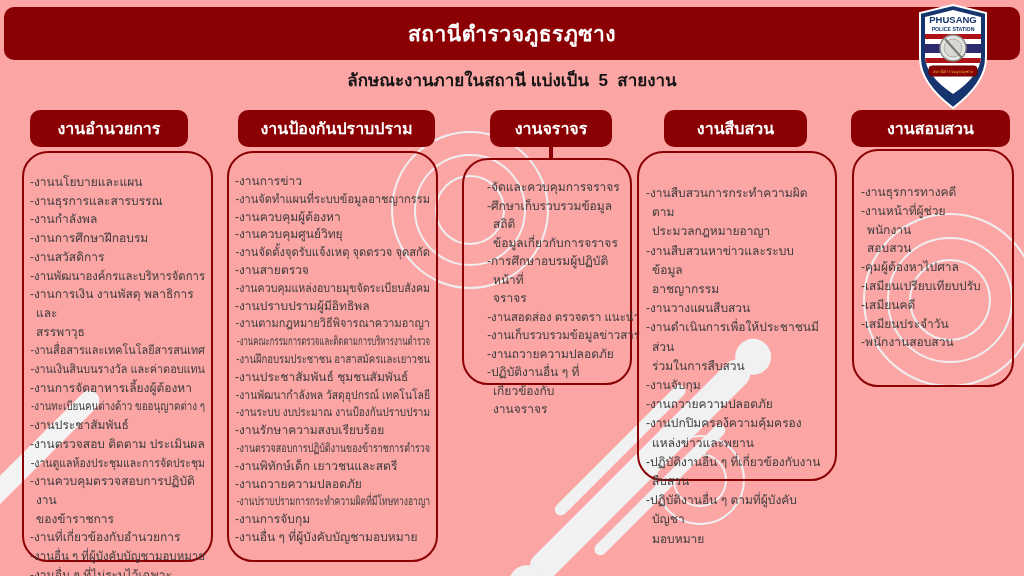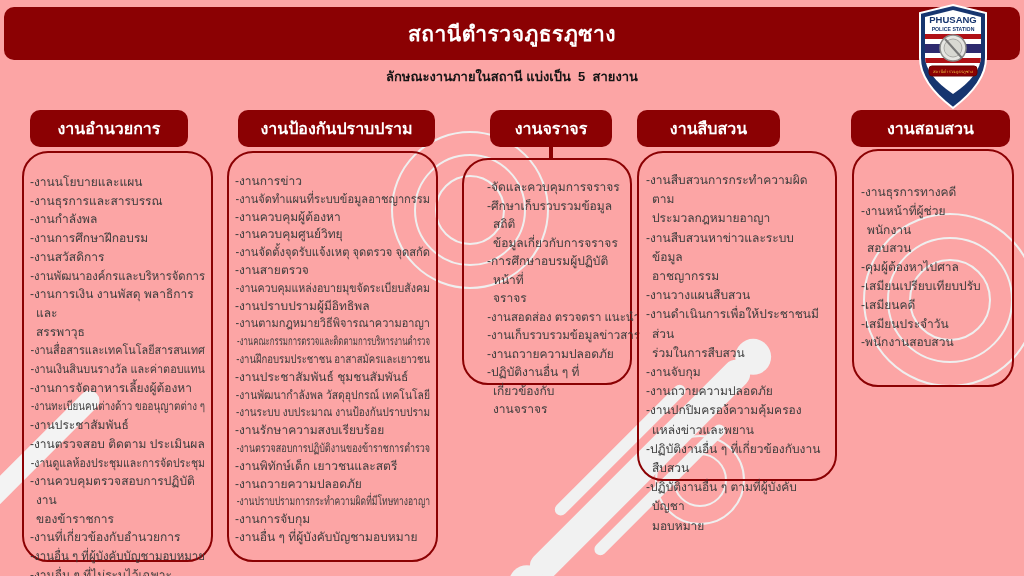--- a/index.html
+++ b/index.html
@@ -7,21 +7,21 @@
         font-family:"Liberation Sans",sans-serif;}
   
   .watermark{position:absolute;inset:0;z-index:0;pointer-events:none;}
   
   .banner{position:absolute;left:4px;top:7px;width:1016px;height:53px;background:#8B0103;
           border-radius:10px;display:flex;align-items:center;justify-content:center;z-index:2;}
   .banner-title{color:#ffffff;font-size:21px;font-weight:bold;letter-spacing:.5px;}
   
   .logo{position:absolute;left:916px;top:3px;width:74px;height:110px;z-index:5;}
   
-  .subtitle{position:absolute;left:0;top:66px;width:1024px;text-align:center;font-size:13px;
+  .subtitle{position:absolute;left:0;top:66px;width:1024px;text-align:center;font-size:17px;
             font-weight:bold;color:#141414;z-index:2;white-space:pre;}
   
   .col-header{position:absolute;top:110px;height:37px;background:#8B0103;border-radius:10px;
               color:#ffffff;font-weight:bold;font-size:16px;display:flex;align-items:center;
               justify-content:center;z-index:3;box-sizing:border-box;}
   .connector{position:absolute;left:549px;top:144px;width:4px;height:16px;background:#8B0103;z-index:1;}
   
   .box{position:absolute;border:2px solid #8B0103;border-radius:26px;box-sizing:border-box;
        z-index:2;background:transparent;}
   .list{width:100%;height:100%;box-sizing:border-box;}
@@ -29,22 +29,22 @@
   .t{display:inline-block;transform-origin:left center;vertical-align:top;}
   .t.nowrap{white-space:nowrap;}
   .t.wrap{white-space:pre-line;}
   
   .c1-header{left:30px;width:158px;}  .c1-box{left:22px;top:151px;width:191px;height:411px;}
   .c1-box .list{padding:20px 6px 6px 12px;} .c1-box .item{line-height:18.7px;}
   .c2-header{left:238px;width:197px;} .c2-box{left:227px;top:151px;width:211px;height:411px;}
   .c2-box .list{padding:20px 8px 6px 12px;} .c2-box .item{line-height:17.8px;}
   .c3-header{left:490px;width:122px;} .c3-box{left:462px;top:158px;width:170px;height:227px;}
   .c3-box .list{padding:18px 6px 6px 13px;} .c3-box .item{line-height:18.5px;margin-left:16px;}
-  .c4-header{left:637px;width:143px;} .c4-box{left:637px;top:151px;width:200px;height:330px;}
-  .c4-box .list{padding:18px 6px 6px 13px;} .c4-box .item{line-height:19.2px;}
+  .c4-header{left:664px;width:143px;} .c4-box{left:637px;top:151px;width:200px;height:330px;}
+  .c4-box .list{padding:18px 6px 6px 13px;margin-top:13px;} .c4-box .item{line-height:19.2px;}
   .c5-header{left:851px;width:159px;} .c5-box{left:852px;top:149px;width:162px;height:238px;}
   .c5-box .list{padding:32px 23px 6px 13px;} .c5-box .item{line-height:18.8px;}
 </style>
 </head>
 <body>
 
 <div class="page">
 
   <div class="watermark">
     <svg width="1024" height="576" viewBox="0 0 1024 576">

